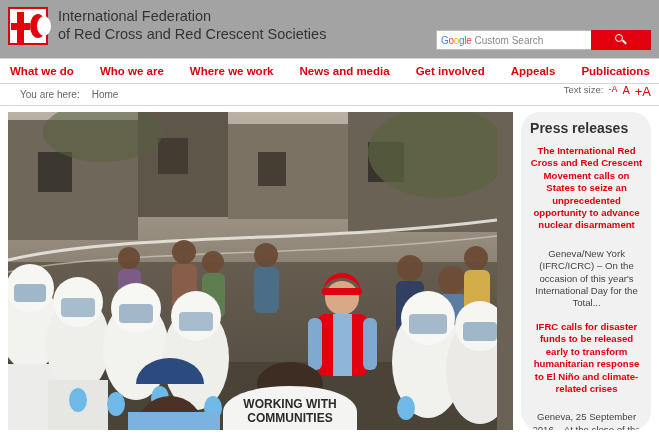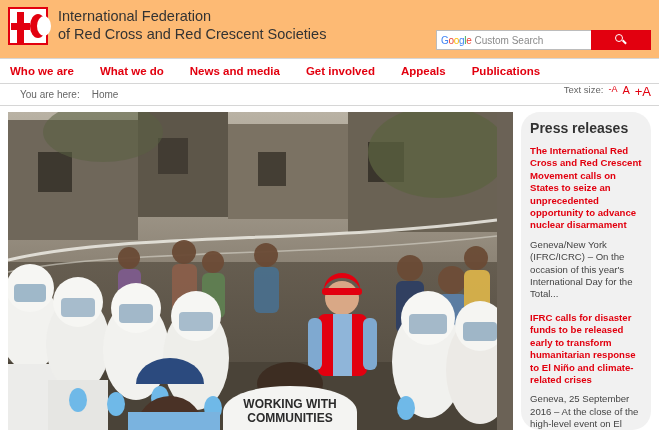--- a/index.html
+++ b/index.html
@@ -13,21 +13,21 @@
   #page {
     position: relative;
     width: 659px; height: 440px;
     background: #ffffff;
   }
 
   
   .header {
     position: relative;
     height: 58px;
-    background: #fdba74;
+    background: #a3a3a3;
     padding: 6px 16px 0 8px;
   }
   .logo-wrap {
     position: absolute;
     left: 8px; top: 7px;
     width: 42px; height: 40px;
   }
   .logo-cross {
     position: absolute;
     left: 0; top: 0;
@@ -211,35 +211,35 @@
     padding: 8px 8px 0 9px;
     overflow: hidden;
     border-radius: 19px;
   }
   .press-title {
     font-size: 14px;
     font-weight: bold;
     color: #333333;
     margin: 0 0 9px 0;
   }
-  .pr-item { margin-bottom: 11px; }
+  .pr-item { margin-bottom: 11px; text-align: center; }
   .pr-head {
     display: block;
     font-size: 9.6px;
     line-height: 12.4px;
     font-weight: bold;
     color: #e2000f;
     text-decoration: none;
     cursor: pointer;
   }
   .pr-body {
     font-size: 9.6px;
     line-height: 12.4px;
     color: #444444;
-    margin-top: 7px;
+    margin-top: 16px;
   }
 </style>
 </head>
 <body>
 
 <div id="page">
 
   <div class="header">
     <div class="logo-wrap">
       <div class="logo-cross">
@@ -256,22 +256,23 @@
         <span class="goog-mark"><span class="b">G</span><span class="r">o</span><span class="y">o</span><span class="b">g</span><span class="g">l</span><span class="r">e</span></span>
         <span class="search-ph">Custom Search</span>
       </div>
       <button class="search-btn">
         <span class="mag"></span>
       </button>
     </div>
   </div>
 
   <div class="nav">
+    <div class="nav-item">What we do</div>
     <div class="nav-item">Who we are</div>
-    <div class="nav-item">What we do</div>
+    <div class="nav-item">Where we work</div>
     <div class="nav-item">News and media</div>
     <div class="nav-item">Get involved</div>
     <div class="nav-item">Appeals</div>
     <div class="nav-item">Publications</div>
   </div>
 
   <div class="crumbbar">
     <span class="crumb">You are here:</span>
     <span class="crumb" style="">Home</span>
     <div class="textsize">

